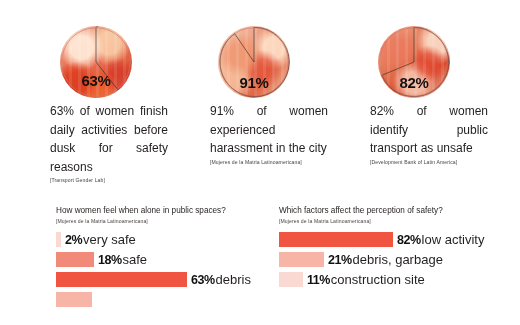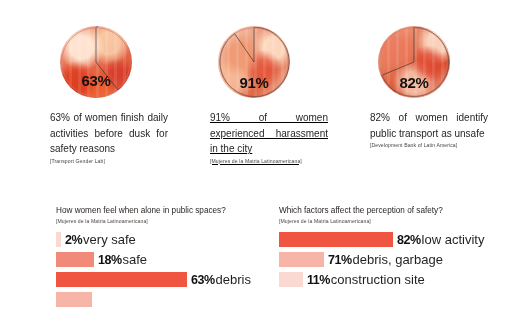--- a/index.html
+++ b/index.html
@@ -23,21 +23,21 @@
     left: 0;
     width: 520px;
     height: 140px;
   }
   .pie-card {
     position: absolute;
     width: 160px;
     top: 0;
   }
   .pie-card.c1 { left: 50px; }
-  .pie-card.c2 { left: 210px; text-decoration: underline; }
+  .pie-card.c2 { left: 210px; }
   .pie-card.c3 { left: 370px; }
 
   .pie-wrap {
     position: relative;
     width: 72px;
     height: 72px;
     margin-left: 10px;
   }
   .pie-card.c2 .pie-wrap { margin-left: 8px; }
   .pie-card.c3 .pie-wrap { margin-left: 8px; }
@@ -103,22 +103,22 @@
     text-align: center;
     font-size: 15px;
     font-weight: 700;
     color: #111111;
     letter-spacing: -0.4px;
     line-height: 1;
   }
   .pie-card.c1 .pie-label { bottom: 10px; }
 
   .pie-caption {
-    margin-top: 12px;
-    font-size: 10px;
+    margin-top: 4px;
+    font-size: 12px;
     line-height: 1.55;
     color: #231f1e;
     text-align: justify;
     width: 118px;
   }
   .pie-source {
     margin-top: 1px;
     font-size: 5.1px;
     color: #4a4442;
     letter-spacing: .1px;
@@ -274,21 +274,21 @@
         <div class="bar-item">
           <div class="bar-fill" style="width: 114px; background: rgb(239, 85, 64);"></div>
           <div class="bar-text">
             <span class="bar-pct">82%</span>
             <span class="bar-name">low activity</span>
           </div>
         </div>
         <div class="bar-item">
           <div class="bar-fill" style="width: 45px; background: rgb(246, 181, 166);"></div>
           <div class="bar-text">
-            <span class="bar-pct">71%</span>
+            <span class="bar-pct">21%</span>
             <span class="bar-name">debris, garbage</span>
           </div>
         </div>
         <div class="bar-item">
           <div class="bar-fill" style="width: 24px; background: rgb(249, 217, 209);"></div>
           <div class="bar-text">
             <span class="bar-pct">11%</span>
             <span class="bar-name">construction site</span>
           </div>
         </div>

